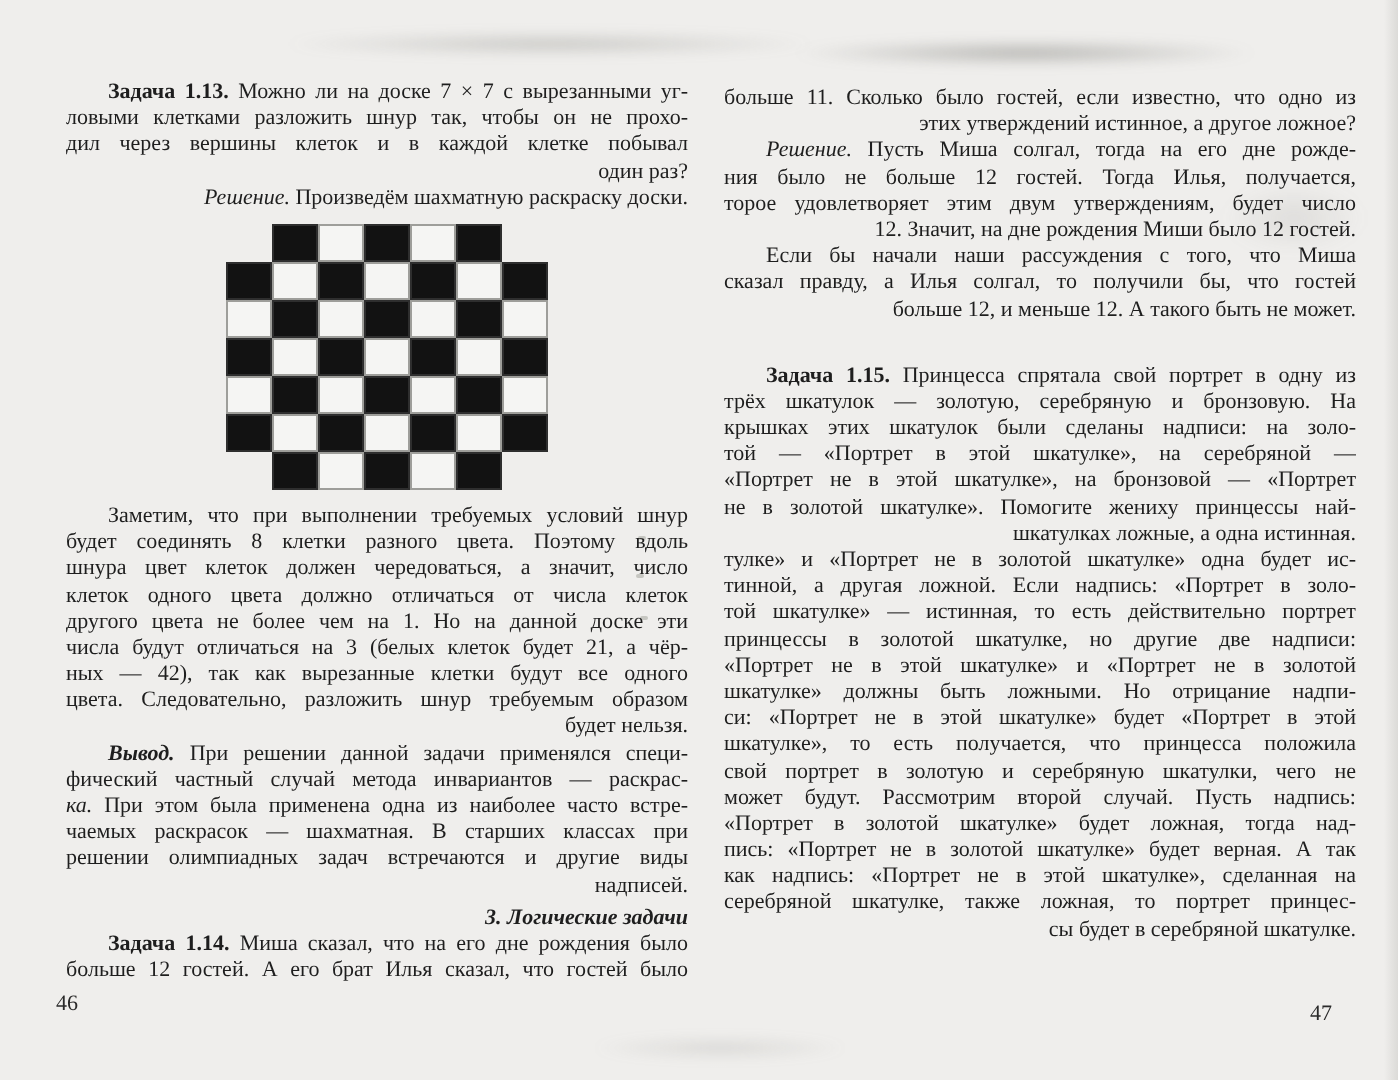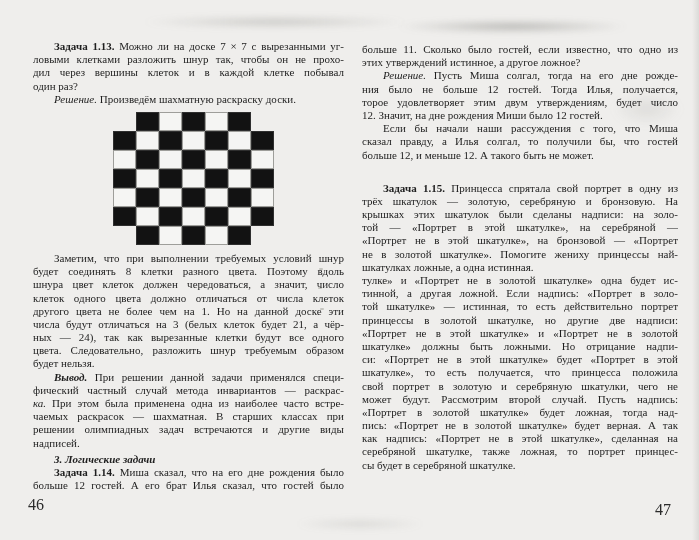--- a/index.html
+++ b/index.html
@@ -5,26 +5,26 @@
   html,body{margin:0;padding:0;}
   body{
     width:699px;height:540px;position:relative;overflow:hidden;
     background:#efeeec;
     font-family:"Liberation Serif","DejaVu Serif",serif;
     color:#1e1e1e;
   }
   .col{position:absolute;font-size:11px;line-height:13.2px;}
   #left-col{left:33px;top:40px;width:311px;}
   #right-col{left:362px;top:43px;width:316px;}
-  .line{height:13.2px;overflow:hidden;text-align:left;}
+  .line{height:13.2px;overflow:hidden;text-align:right;}
   .line.just{text-align:justify;text-align-last:justify;font-family:Liberation Serif, serif;}
   .line.indent{text-indent:21px;}
   .b{font-weight:bold;}
   .i{font-style:italic;}
-  .pagenum{position:absolute;font-size:16px;color:#2a2a2a;font-family:Liberation Serif, serif;}
+  .pagenum{position:absolute;font-size:11px;color:#2a2a2a;font-family:Liberation Serif, serif;}
   #pagenum-left{left:28px;top:496px;}
   #pagenum-right{left:655px;top:501px;}
   .board-wrap{margin:6px 0 7px 80px;width:161px;}
   .board{display:grid;grid-template-columns:repeat(7,23px);grid-template-rows:repeat(7,19px);}
   .cell{box-sizing:border-box;}
   .cell.b-cell{background:#121212;border:0.5px solid #2e2e2e;}
   .cell.w-cell{background:#f5f5f3;border:0.5px solid #9e9e9a;}
   .cell.cut-cell{background:transparent;border:none;}
   .smudge{position:absolute;pointer-events:none;}
   .sm1{left:140px;top:16px;width:270px;height:12px;border-radius:50%;
@@ -118,21 +118,21 @@
           <div class="cell cut-cell"></div>
         </div>
       </div>
       <div>
         <div class="line just indent"><span>Заметим, что при выполнении требуемых условий шнур</span></div>
         <div class="line just"><span>будет соединять 8 клетки разного цвета. Поэтому вдоль</span></div>
         <div class="line just"><span>шнура цвет клеток должен чередоваться, а значит, число</span></div>
         <div class="line just"><span>клеток одного цвета должно отличаться от числа клеток</span></div>
         <div class="line just"><span>другого цвета не более чем на 1. Но на данной доске эти</span></div>
         <div class="line just"><span>числа будут отличаться на 3 (белых клеток будет 21, а чёр-</span></div>
-        <div class="line just"><span>ных — 24), так как вырезанные клетки будут все одного</span></div>
+        <div class="line just"><span>ных — 42), так как вырезанные клетки будут все одного</span></div>
         <div class="line just"><span>цвета. Следовательно, разложить шнур требуемым образом</span></div>
         <div class="line"><span>будет нельзя.</span></div>
       </div>
       <div>
         <div class="line just indent"><span class="b i">Вывод.</span><span> При решении данной задачи применялся специ-</span></div>
         <div class="line just"><span>фический частный случай метода инвариантов — раскрас-</span></div>
         <div class="line just"><span class="i">ка.</span><span> При этом была применена одна из наиболее часто встре-</span></div>
         <div class="line just"><span>чаемых раскрасок — шахматная. В старших классах при</span></div>
         <div class="line just"><span>решении олимпиадных задач встречаются и другие виды</span></div>
         <div class="line"><span>надписей.</span></div>

